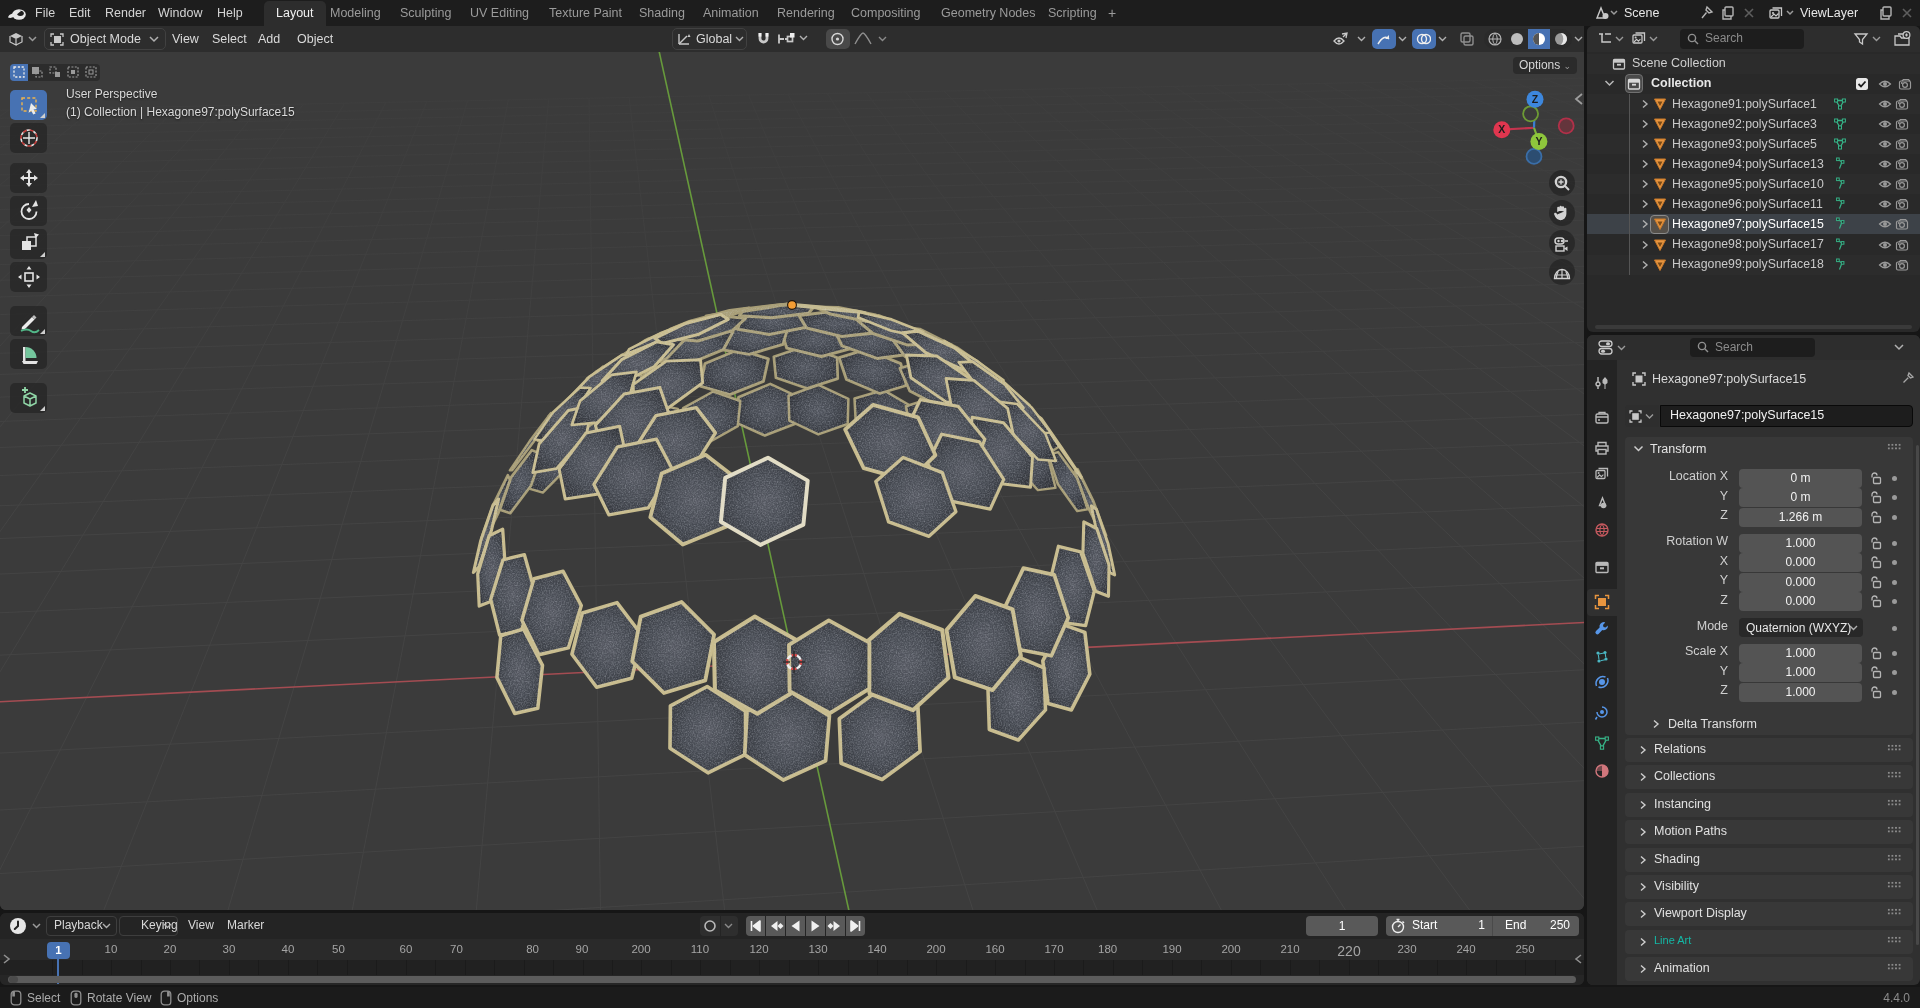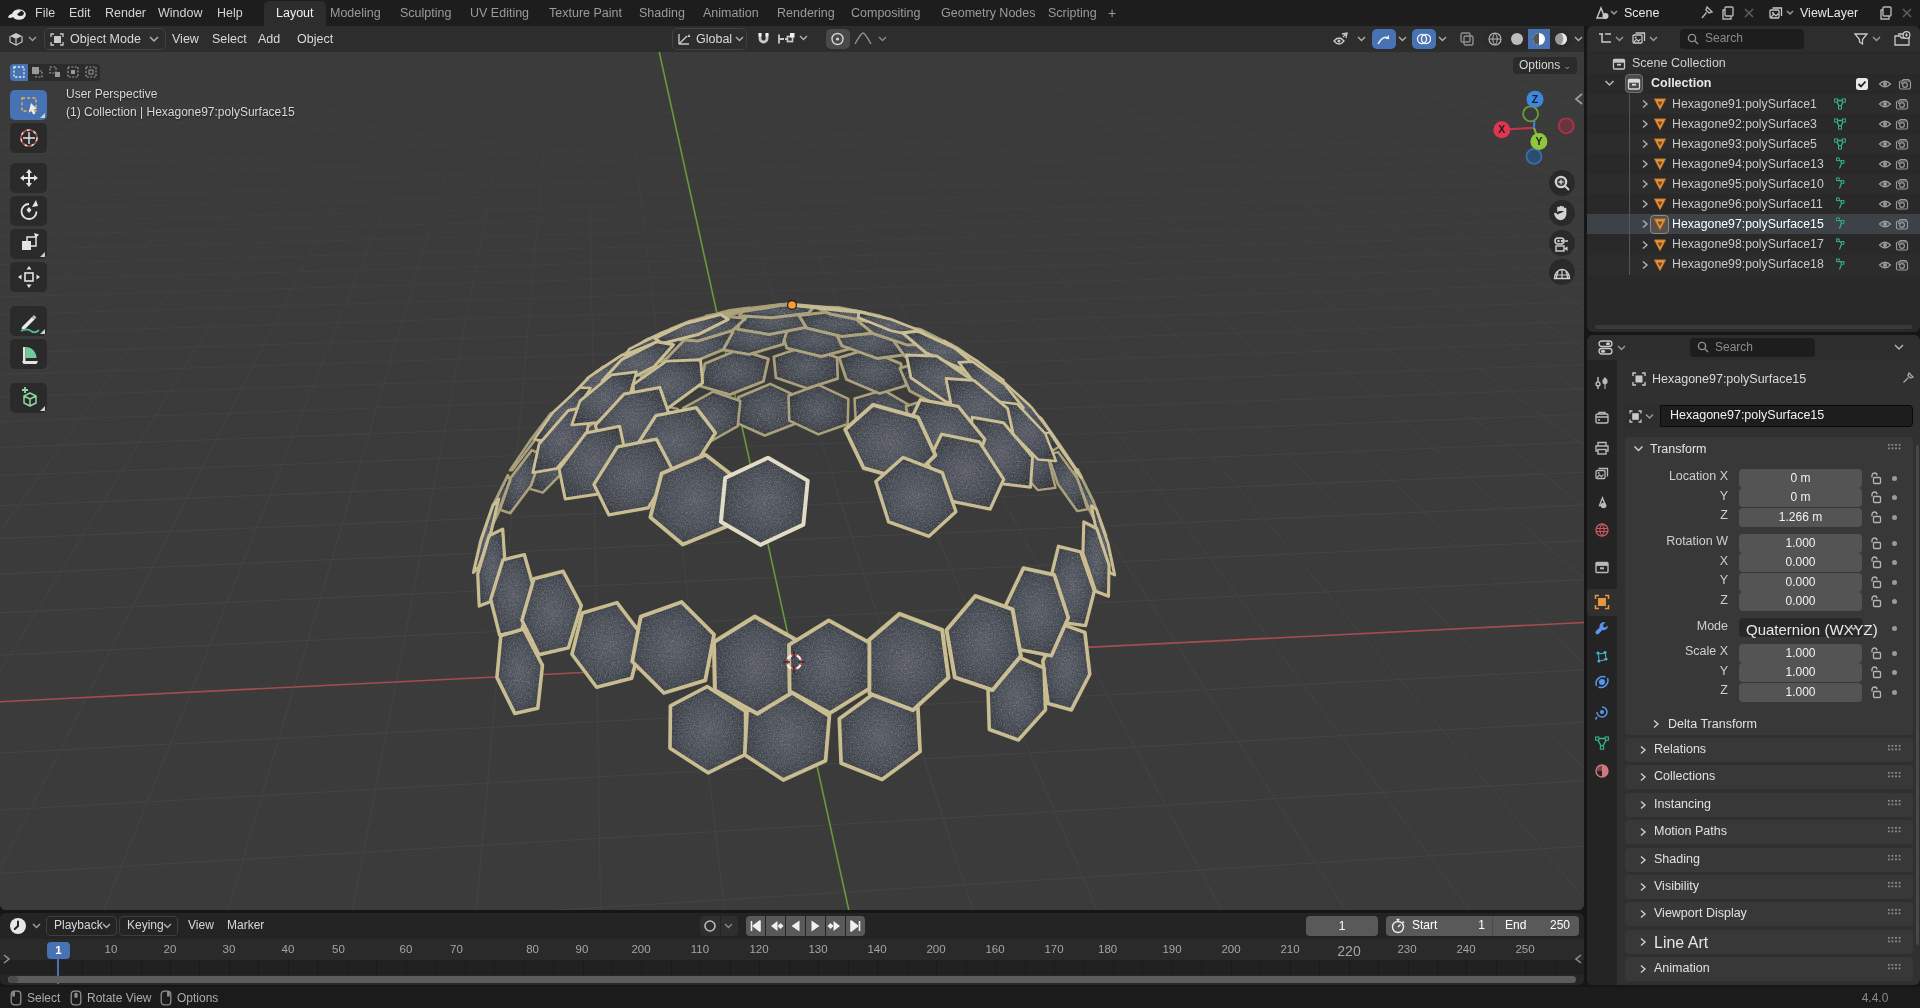--- a/index.html
+++ b/index.html
@@ -680,21 +680,21 @@
       <circle cx="10" cy="9" r="8" fill="#e6e6e6"></circle>
       <path d="M10 4.5 V9 L6.8 12" stroke="#222" stroke-width="2" fill="none" stroke-linecap="round"></path>
       <path d="M25 7 l3.5 3.5 L32 7" fill="none" stroke="#9a9a9a" stroke-width="1.5"></path>
     </svg>
 <div class="abs" style="left:46px;top:3px;width:71px;height:20px;border:1px solid #3e3e3e;border-radius:4px"></div>
 <div class="abs" style="left:54px;top:5px;color:#d8d8d8;font-size:12px">Playback</div>
 <svg class="abs" style="left:101px;top:9px" width="11" height="9" viewBox="0 0 11 9">
       <path d="M2 2 l3.5 3.5 L9 2" fill="none" stroke="#b0b0b0" stroke-width="1.4"></path>
     </svg>
 <div class="abs" style="left:119px;top:3px;width:59px;height:20px;border:1px solid #3e3e3e;border-radius:4px"></div>
-<div class="abs" style="left:127px;top:5px;color:#d8d8d8;font-size:12px">Keying</div>
+<div class="abs" style="left:141px;top:5px;color:#d8d8d8;font-size:12px">Keying</div>
 <svg class="abs" style="left:162px;top:9px" width="11" height="9" viewBox="0 0 11 9">
       <path d="M2 2 l3.5 3.5 L9 2" fill="none" stroke="#b0b0b0" stroke-width="1.4"></path>
     </svg>
 <div class="abs" style="left:188px;top:5px;color:#d8d8d8;font-size:12px">View</div>
 <div class="abs" style="left:227px;top:5px;color:#d8d8d8;font-size:12px">Marker</div>
 <div class="abs" style="left:700px;top:3px;width:20px;height:20px;background:#2e2e2e;border-radius:4px 0 0 4px"></div>
 <div class="abs" style="left:721px;top:3px;width:17px;height:20px;background:#2e2e2e;border-radius:0 4px 4px 0"></div>
 <svg class="abs" style="left:703px;top:6px" width="14" height="14" viewBox="0 0 14 14">
       <circle cx="7" cy="7" r="5" fill="none" stroke="#b9b9b9" stroke-width="1.6"></circle>
     </svg>
@@ -1263,21 +1263,21 @@
 <div class="abs" style="left:305px;top:244.5px;width:5px;height:5px;border-radius:3px;background:#9a9a9a"></div>
 <div class="abs" style="left:0;top:257.5px;width:141px;text-align:right;color:#cfcfcf;font-size:12.5px">Z</div>
 <div class="field" style="left:152px;top:257.0px;width:123px;height:19px;line-height:19px">0.000</div>
 <svg class="abs" style="left:282px;top:259.0px" width="15" height="15" viewBox="0 0 15 15">
       <path d="M3 6.5 V4.5 a2.5 2.5 0 0 1 5 0" fill="none" stroke="#b5b5b5" stroke-width="1.3"></path>
       <rect x="4.5" y="6.5" width="7" height="6" rx="1" fill="none" stroke="#b5b5b5" stroke-width="1.3"></rect>
     </svg>
 <div class="abs" style="left:305px;top:264.0px;width:5px;height:5px;border-radius:3px;background:#9a9a9a"></div>
 <div class="abs" style="left:0;top:284px;width:141px;text-align:right;color:#cfcfcf;font-size:12.5px">Mode</div>
 <div class="abs" style="left:152px;top:283px;width:124px;height:19px;background:#282828;border-radius:4px"></div>
-<div class="abs" style="left:159px;top:285.5px;color:#e8e8e8;font-size:15px">Quaternion (WXYZ)</div>
+<div class="abs" style="left:159px;top:285.5px;color:#e8e8e8;font-size:12px">Quaternion (WXYZ)</div>
 <svg class="abs" style="left:261px;top:289px" width="11" height="9" viewBox="0 0 11 9">
       <path d="M2 2 l3.5 3.5 L9 2" fill="none" stroke="#b0b0b0" stroke-width="1.4"></path>
     </svg>
 <div class="abs" style="left:305px;top:290.5px;width:5px;height:5px;border-radius:3px;background:#9a9a9a"></div>
 <div class="abs" style="left:0;top:309px;width:141px;text-align:right;color:#cfcfcf;font-size:12.5px">Scale X</div>
 <div class="field" style="left:152px;top:308.5px;width:123px;height:19px;line-height:19px">1.000</div>
 <svg class="abs" style="left:282px;top:310.5px" width="15" height="15" viewBox="0 0 15 15">
       <path d="M3 6.5 V4.5 a2.5 2.5 0 0 1 5 0" fill="none" stroke="#b5b5b5" stroke-width="1.3"></path>
       <rect x="4.5" y="6.5" width="7" height="6" rx="1" fill="none" stroke="#b5b5b5" stroke-width="1.3"></rect>
     </svg>
@@ -1339,21 +1339,21 @@
 <div class="panel" style="top:567.3999999999999px;height:24px"></div>
 <svg class="abs" style="left:51px;top:574.3999999999999px" width="10" height="10" viewBox="0 0 10 10">
       <path d="M3 1.5 l4 3.5 -4 3.5" fill="none" stroke="#cecece" stroke-width="1.4"></path>
     </svg>
 <div class="abs" style="left:67px;top:571.3999999999999px;color:#e0e0e0;font-size:12.5px">Viewport Display</div>
 <div class="grip" style="left:300px;top:576.3999999999999px"></div>
 <div class="panel" style="top:594.7999999999998px;height:24px"></div>
 <svg class="abs" style="left:51px;top:601.7999999999998px" width="10" height="10" viewBox="0 0 10 10">
       <path d="M3 1.5 l4 3.5 -4 3.5" fill="none" stroke="#cecece" stroke-width="1.4"></path>
     </svg>
-<div class="abs" style="left:67px;top:598.7999999999998px;color:#e5e5e5;font-size:16px">Line Art</div>
+<div class="abs" style="left:67px;top:598.7999999999998px;color:#14b8a6;font-size:11px">Line Art</div>
 <div class="grip" style="left:300px;top:603.7999999999998px"></div>
 <div class="panel" style="top:622.1999999999998px;height:24px"></div>
 <svg class="abs" style="left:51px;top:629.1999999999998px" width="10" height="10" viewBox="0 0 10 10">
       <path d="M3 1.5 l4 3.5 -4 3.5" fill="none" stroke="#cecece" stroke-width="1.4"></path>
     </svg>
 <div class="abs" style="left:67px;top:626.1999999999998px;color:#e0e0e0;font-size:12.5px">Animation</div>
 <div class="grip" style="left:300px;top:631.1999999999998px"></div>
 <div class="abs" style="left:329px;top:110px;width:3px;height:500px;background:#484848;border-radius:2px"></div>
   </div>
 
@@ -1366,14 +1366,14 @@
 <svg class="abs" style="left:70px;top:3px" width="12" height="16" viewBox="0 0 11 15">
       <rect x="1" y="1" width="9" height="13" rx="3" fill="none" stroke="#8f8f8f" stroke-width="1.2"></rect>
       <rect x="4" y="2.5" width="3" height="5" rx="1.4" fill="#8f8f8f"></rect>
     </svg>
 <div class="abs" style="left:87px;top:4px;color:#ababab;font-size:12px">Rotate View</div>
 <svg class="abs" style="left:160px;top:3px" width="12" height="16" viewBox="0 0 11 15">
       <rect x="1" y="1" width="9" height="13" rx="3" fill="none" stroke="#8f8f8f" stroke-width="1.2"></rect>
       <path d="M9 2.2 a3 3 0 0 0 -2.5 -1 v5 H9 Z" fill="#8f8f8f"></path>
     </svg>
 <div class="abs" style="left:177px;top:4px;color:#ababab;font-size:12px">Options</div>
-<div class="abs" style="left:1840px;top:4px;width:70px;text-align:center;color:#8a8a8a;font-size:12px">4.4.0</div>
+<div class="abs" style="left:1840px;top:4px;width:70px;text-align:right;color:#8a8a8a;font-size:12px">4.4.0</div>
   </div>
 
 </body></html>

